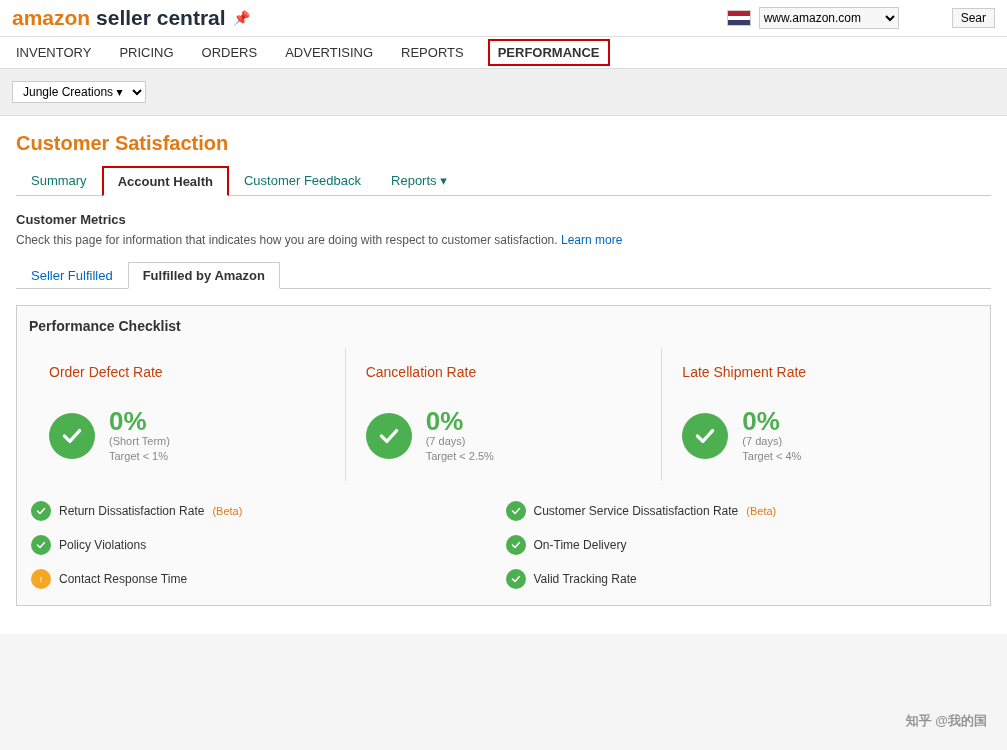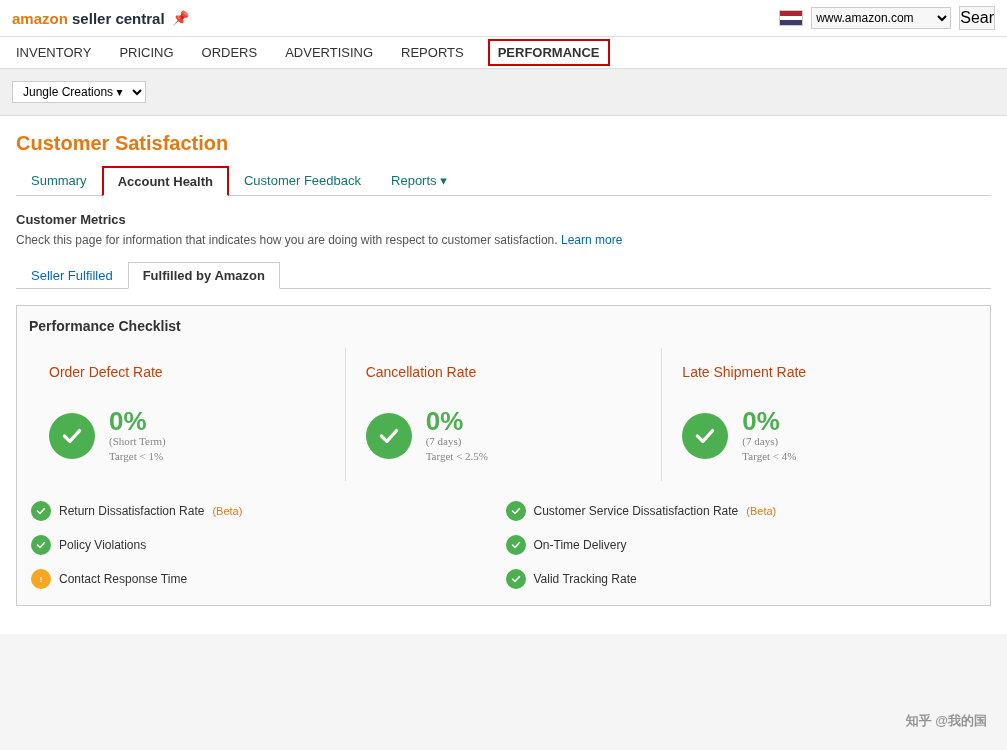--- a/index.html
+++ b/index.html
@@ -13,21 +13,21 @@
       display: flex;
       align-items: center;
       justify-content: space-between;
     }
     .logo-area {
       display: flex;
       align-items: center;
       gap: 8px;
     }
     .amazon-logo {
-      font-size: 15px;
+      font-size: 21px;
       font-weight: bold;
       color: #232f3e;
     }
     .amazon-logo span.amz {
       color: #e47911;
     }
     .pin-icon {
       color: #999;
       font-size: 14px;
     }
@@ -45,24 +45,25 @@
     }
     .url-select {
       border: 1px solid #ccc;
       padding: 2px 0;
       font-size: 12px;
       background: #f7f7f7;
       min-width: 140px;
     }
     .search-btn {
       border: 1px solid #ccc;
-      padding: 2px 0;
+      padding: 2px 8px;
       background: #f7f7f7;
-      font-size: 16px;
+      font-size: 12px;
       cursor: pointer;
+      margin-left: 45px;
     }
 
     
     .main-nav {
       background: #fff;
       border-bottom: 1px solid #ddd;
       padding: 0 12px;
       display: flex;
       align-items: center;
       gap: 20px;
@@ -222,21 +223,20 @@
     .metric-values .rate {
       font-size: 26px;
       color: #4caf50;
       font-weight: bold;
       line-height: 1;
     }
     .metric-values .sub-text {
       font-size: 11px;
       color: #888;
       line-height: 1.4;
-      font-family: Liberation Serif, serif;
     }
 
     
     .list-metrics {
       display: flex;
       gap: 0;
     }
     .list-col {
       flex: 1;
       display: flex;

